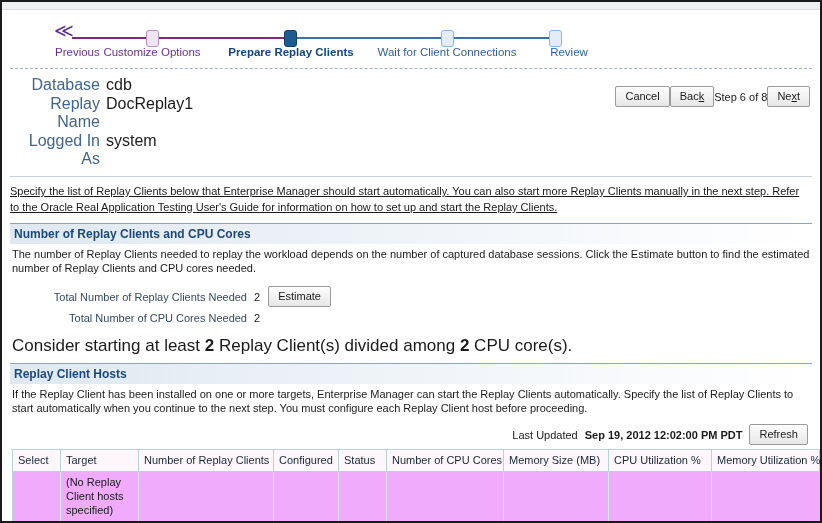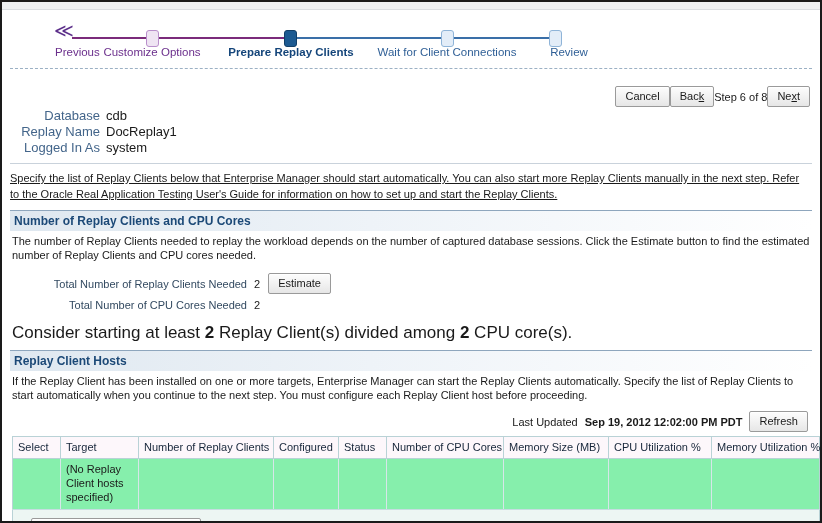--- a/index.html
+++ b/index.html
@@ -102,22 +102,21 @@
   }
   .page-title {
     font-size: 15px;
     font-weight: bold;
     color: #1c4977;
     letter-spacing: -0.2px;
     margin: 0 0 2px 0;
   }
   .kv-table {
     border-collapse: collapse;
-    font-size: 13px;
-    margin-top: 32px;
+    font-size: 16px;
   }
   .kv-table td { padding: 0 0 1px 0; vertical-align: top; }
   .kv-label {
     text-align: right;
     color: #43658a;
     padding-right: 6px !important;
     width: 90px;
   }
   .kv-value { color: #1a1a1a; }
 
@@ -243,21 +242,21 @@
     font-size: 11px;
   }
   .data-table th:last-child { border-right: none; }
   .data-table td {
     border-right: 1px solid #d6e6e9;
     border-bottom: 1px solid #c6dde1;
     padding: 3px 5px;
     vertical-align: top;
     height: 44px;
     color: #1a1a1a;
-    background: #86efac;
+    background: #f0abfc;
   }
   .data-table td:last-child { border-right: none; }
   .empty-note { color: #3c3c3c; }
   .table-footer td {
     background: #edf6f3;
     height: auto;
     border-bottom: none;
     border-right: none;
     padding: 8px 4px 5px 18px;
   }

